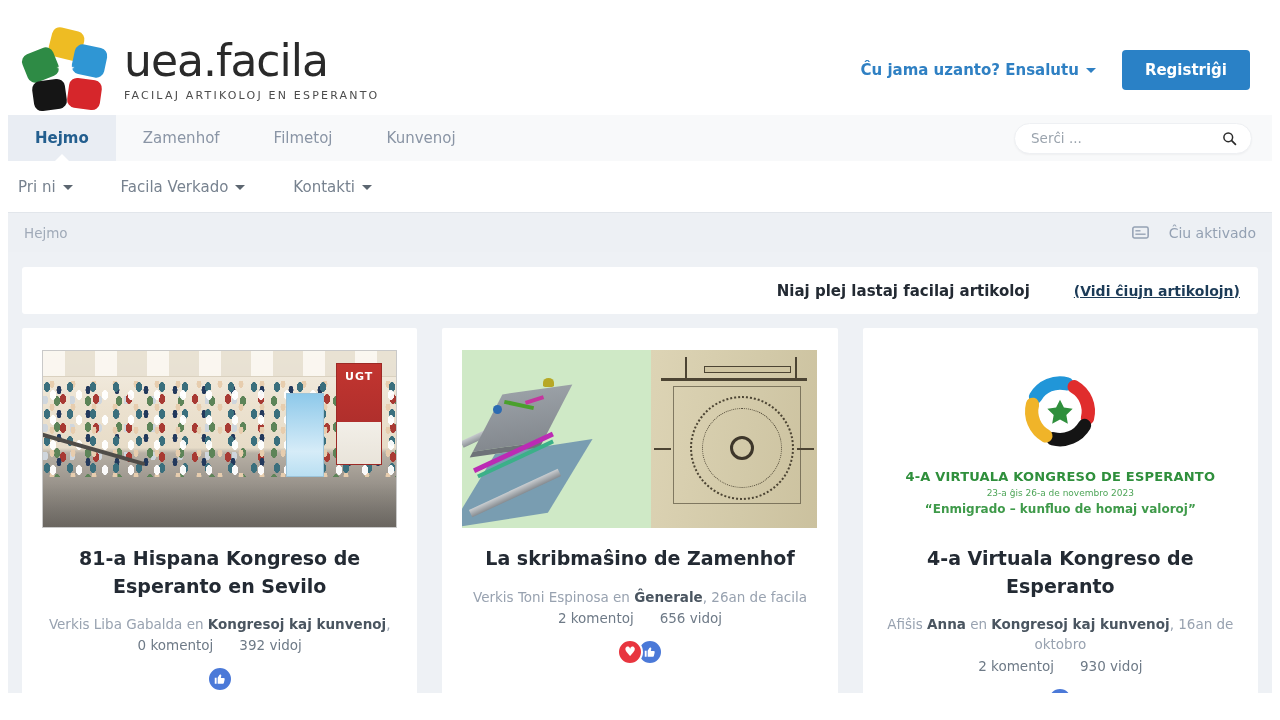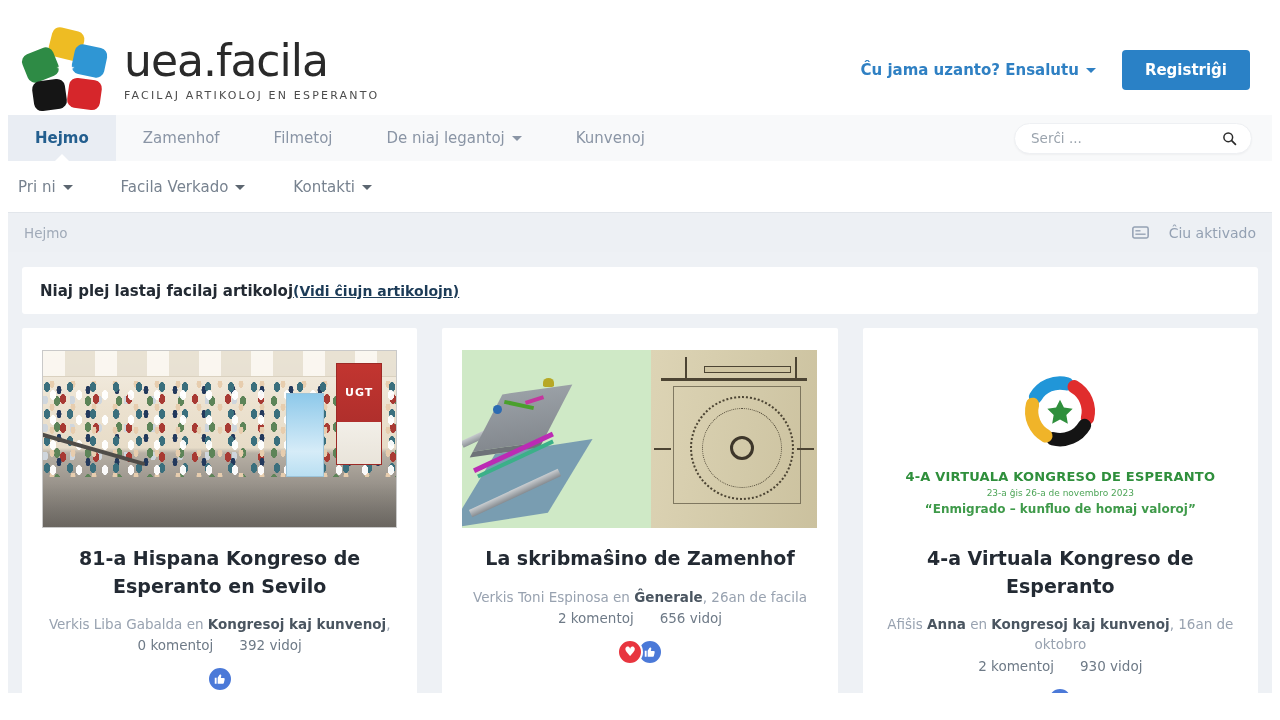--- a/index.html
+++ b/index.html
@@ -64,22 +64,22 @@
   
   .crumbbar { background:#edf0f4; border-top:1px solid #e2e6eb; height:40px;
     display:flex; align-items:center; justify-content:space-between; padding:0 16px; }
   .crumb-current { color:#a0aab8; font-size:13.5px; }
   .activity-link { color:#94a1b3; font-size:14px; display:flex; align-items:center;
     gap:20px; cursor:pointer; }
 
   
   .content { background:#eef1f5; height:441px; overflow:hidden; padding:15px 14px 0; }
   .section-bar { background:#fff; border-radius:3px; height:47px; display:flex;
-    align-items:center; justify-content:flex-start; padding:0 18px;
-    margin-bottom:14px; }
+    align-items:center; justify-content:flex-end; padding:0 18px;
+    margin-bottom:14px;gap:44px; }
   .section-title { font-size:15px; font-weight:700; color:#232a33; }
   .view-all { font-size:14px; font-weight:700; color:#1c3b57;
     text-decoration:underline; cursor:pointer; }
 
   .cards { display:flex; gap:25px; }
   .card { flex:1; background:#fff; border-radius:2px; padding:22px 18px 20px;
     text-align:center; }
   .thumb { width:355px; max-width:100%; height:178px; margin:0 auto;
     position:relative; overflow:hidden; cursor:pointer; }
   .thumb.bordered { border:1px solid #c9c9c9; }
@@ -114,21 +114,21 @@
       radial-gradient(ellipse 5px 8px at 20px 18px, #a83a33 60%, transparent 65%),
       radial-gradient(ellipse 5px 8px at 14px 20px, #5d8458 60%, transparent 65%),
       radial-gradient(ellipse 5px 7px at 2px 19px, #cfd6dd 60%, transparent 65%);
     background-size:26px 25px, 23px 27px, 29px 24px, 21px 23px, 33px 29px, 31px 26px, 27px 28px;
     filter:blur(.4px); }
   .photo-floor-shadow { position:absolute; left:0; bottom:0; right:0; height:44px;
     background:linear-gradient(rgba(60,55,50,0), rgba(60,55,50,.35)); }
   .photo-banner { position:absolute; right:14px; top:12px; width:46px; height:102px;
     background:linear-gradient(#c23530, #b02f2c 58%, #f2efe8 58.5%, #e9e4da);
     border:1px solid #9c2a26; color:#fff; font-size:11px; font-weight:700;
-    padding-top:22px; text-align:center; letter-spacing:1px; }
+    padding-top:6px; text-align:center; letter-spacing:1px; }
   .photo-poster { position:absolute; right:72px; top:42px; width:38px; height:84px;
     background:linear-gradient(#8ec9ea, #d6ecf8 70%, #b9dff2); border:1px solid #9cc4da; }
   .photo-rail { position:absolute; left:-6px; top:96px; width:110px; height:4px;
     background:#4f4c48; transform:rotate(16deg); border-radius:2px; }
 
   
   .mech-bg { position:absolute; left:0; top:0; width:53%; height:100%;
     background:#cfe9c6; }
   .mech-shadow { position:absolute; left:8%; top:54%; width:46%; height:42%;
     background:#5c83aa; opacity:.75; transform:skewX(-38deg) rotate(-10deg); }
@@ -216,24 +216,20 @@
       <div class="tab active">
         <span>Hejmo</span>
       </div>
       <div class="tab">
         <span>Zamenhof</span>
       </div>
       <div class="tab">
         <span>Filmetoj</span>
       </div>
       <div class="tab">
-        <span>De niaj legantoj</span>
-        <span class="caret"></span>
-      </div>
-      <div class="tab">
         <span>Kunvenoj</span>
       </div>
     </div>
     <div class="search-wrap">
       <div class="search-box">
         <input type="text" placeholder="Serĉi ..." style="">
         <button class="search-btn">
           <svg width="15" height="15" viewBox="0 0 24 24">
             <circle cx="10" cy="10" r="7" fill="none" stroke="#2b2b2b" stroke-width="2.4"></circle>
             <line x1="15.5" y1="15.5" x2="21.5" y2="21.5" stroke="#2b2b2b" stroke-width="2.8" stroke-linecap="round"></line>

